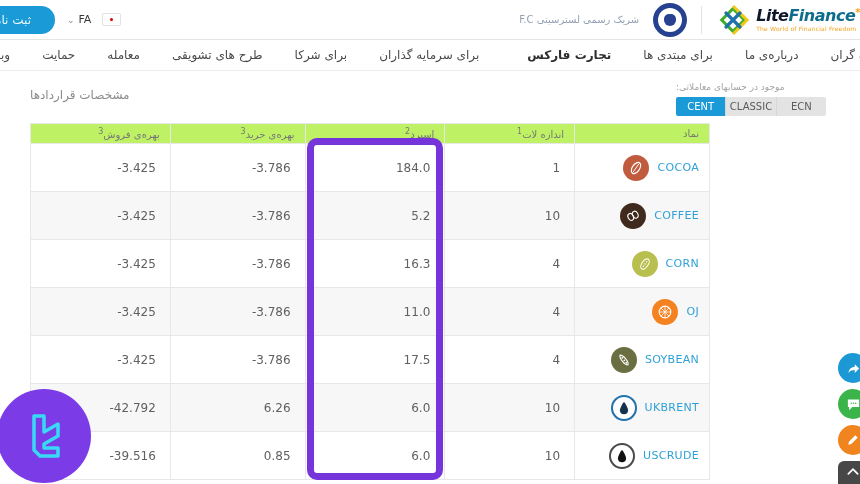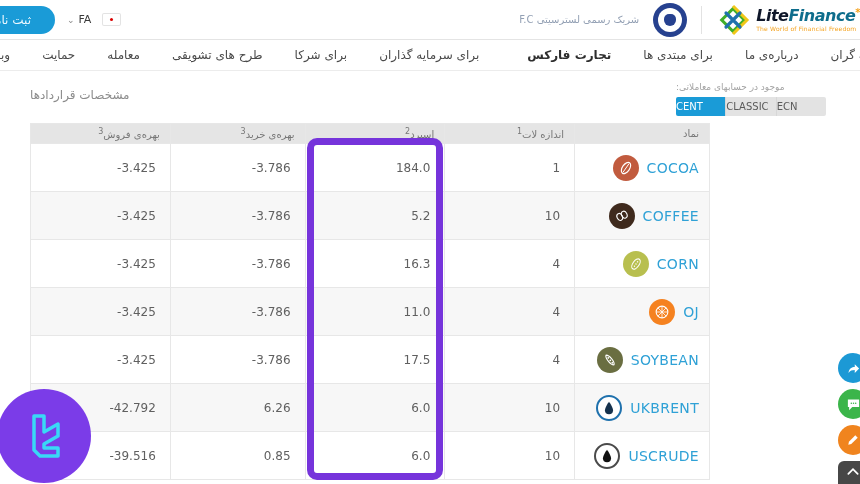--- a/index.html
+++ b/index.html
@@ -41,35 +41,35 @@
   .nav-item { cursor:pointer; white-space:nowrap; }
   .nav-item.active { font-weight:bold; color:#2e2e2e;margin-left:16px; }
 
   
   .content { padding:11px 30px 0 30px; }
   .title-row { display:flex; justify-content:space-between; align-items:flex-start; }
   .page-title { font-size:12px; color:#8b8b8b; margin-top:6px; direction:rtl; }
   .tabs-block { width:150px; margin-right:4px; }
   .accounts-note { font-size:9px; color:#a3a3a3; direction:rtl; text-align:left; margin-bottom:5px; white-space:nowrap; }
   .tabs { display:flex; border-radius:2px; overflow:hidden; }
-  .tab { flex:1; height:19px; line-height:19px; text-align:left; font-size:10px; background:#e3e3e3; color:#5a5a5a; cursor:pointer; border-left:1px solid #d7d7d7; }
+  .tab { flex:1; height:19px; line-height:19px; text-align:center; font-size:10px; background:#e3e3e3; color:#5a5a5a; cursor:pointer; border-left:1px solid #d7d7d7; }
   .tab:first-child { border-left:none; }
   .tab.active { background:#1a9bd7; color:#fff; }
 
   
   .spec-table { border-collapse:collapse; width:680px; direction:rtl; margin-top:7px; font-size:12px; color:#666; background:#fff; }
   .spec-table th, .spec-table td { border:1px solid #e7e7e7; }
-  .spec-table thead th { background:#e5e5e5; height:20px; font-weight:normal; font-size:10px; color:#777; text-align:right; padding-left:12px; padding-right:10px; }
+  .spec-table thead th { background:#bef264; height:20px; font-weight:normal; font-size:10px; color:#777; text-align:right; padding-left:12px; padding-right:10px; }
   .spec-table thead th sup { font-size:8px; }
   .spec-table td { height:48px;margin-left:44px; }
   .spec-table tbody tr:nth-child(even) td { background:#f7f7f7; }
   td.num { direction:ltr; text-align:right; padding-right:14px; color:#606060; }
   .sym-cell { padding-left:10px; }
   .sym-wrap { display:flex; flex-direction:row; align-items:center; justify-content:flex-start; gap:8px; direction:rtl; padding-right:10px; }
-  .sym-link { color:#2fa1d6; font-size:14px; text-decoration:none; letter-spacing:0.3px; cursor:pointer; }
+  .sym-link { color:#2fa1d6; font-size:11px; text-decoration:none; letter-spacing:0.3px; cursor:pointer; }
   .cicon { width:26px; height:26px; border-radius:50%; display:flex; align-items:center; justify-content:center; flex:0 0 26px; }
   .cicon svg { width:18px; height:18px; }
   .ic-cocoa { background:#c15b3e; }
   .ic-coffee { background:#3f2a1d; }
   .ic-corn { background:#b8bf4f; }
   .ic-oj { background:#f58220; }
   .ic-soybean { background:#6a6e41; }
   .ic-ukbrent { background:#fff; border:2px solid #1f71ad; }
   .ic-uscrude { background:#fff; border:2px solid #4a4a4a; }
 

